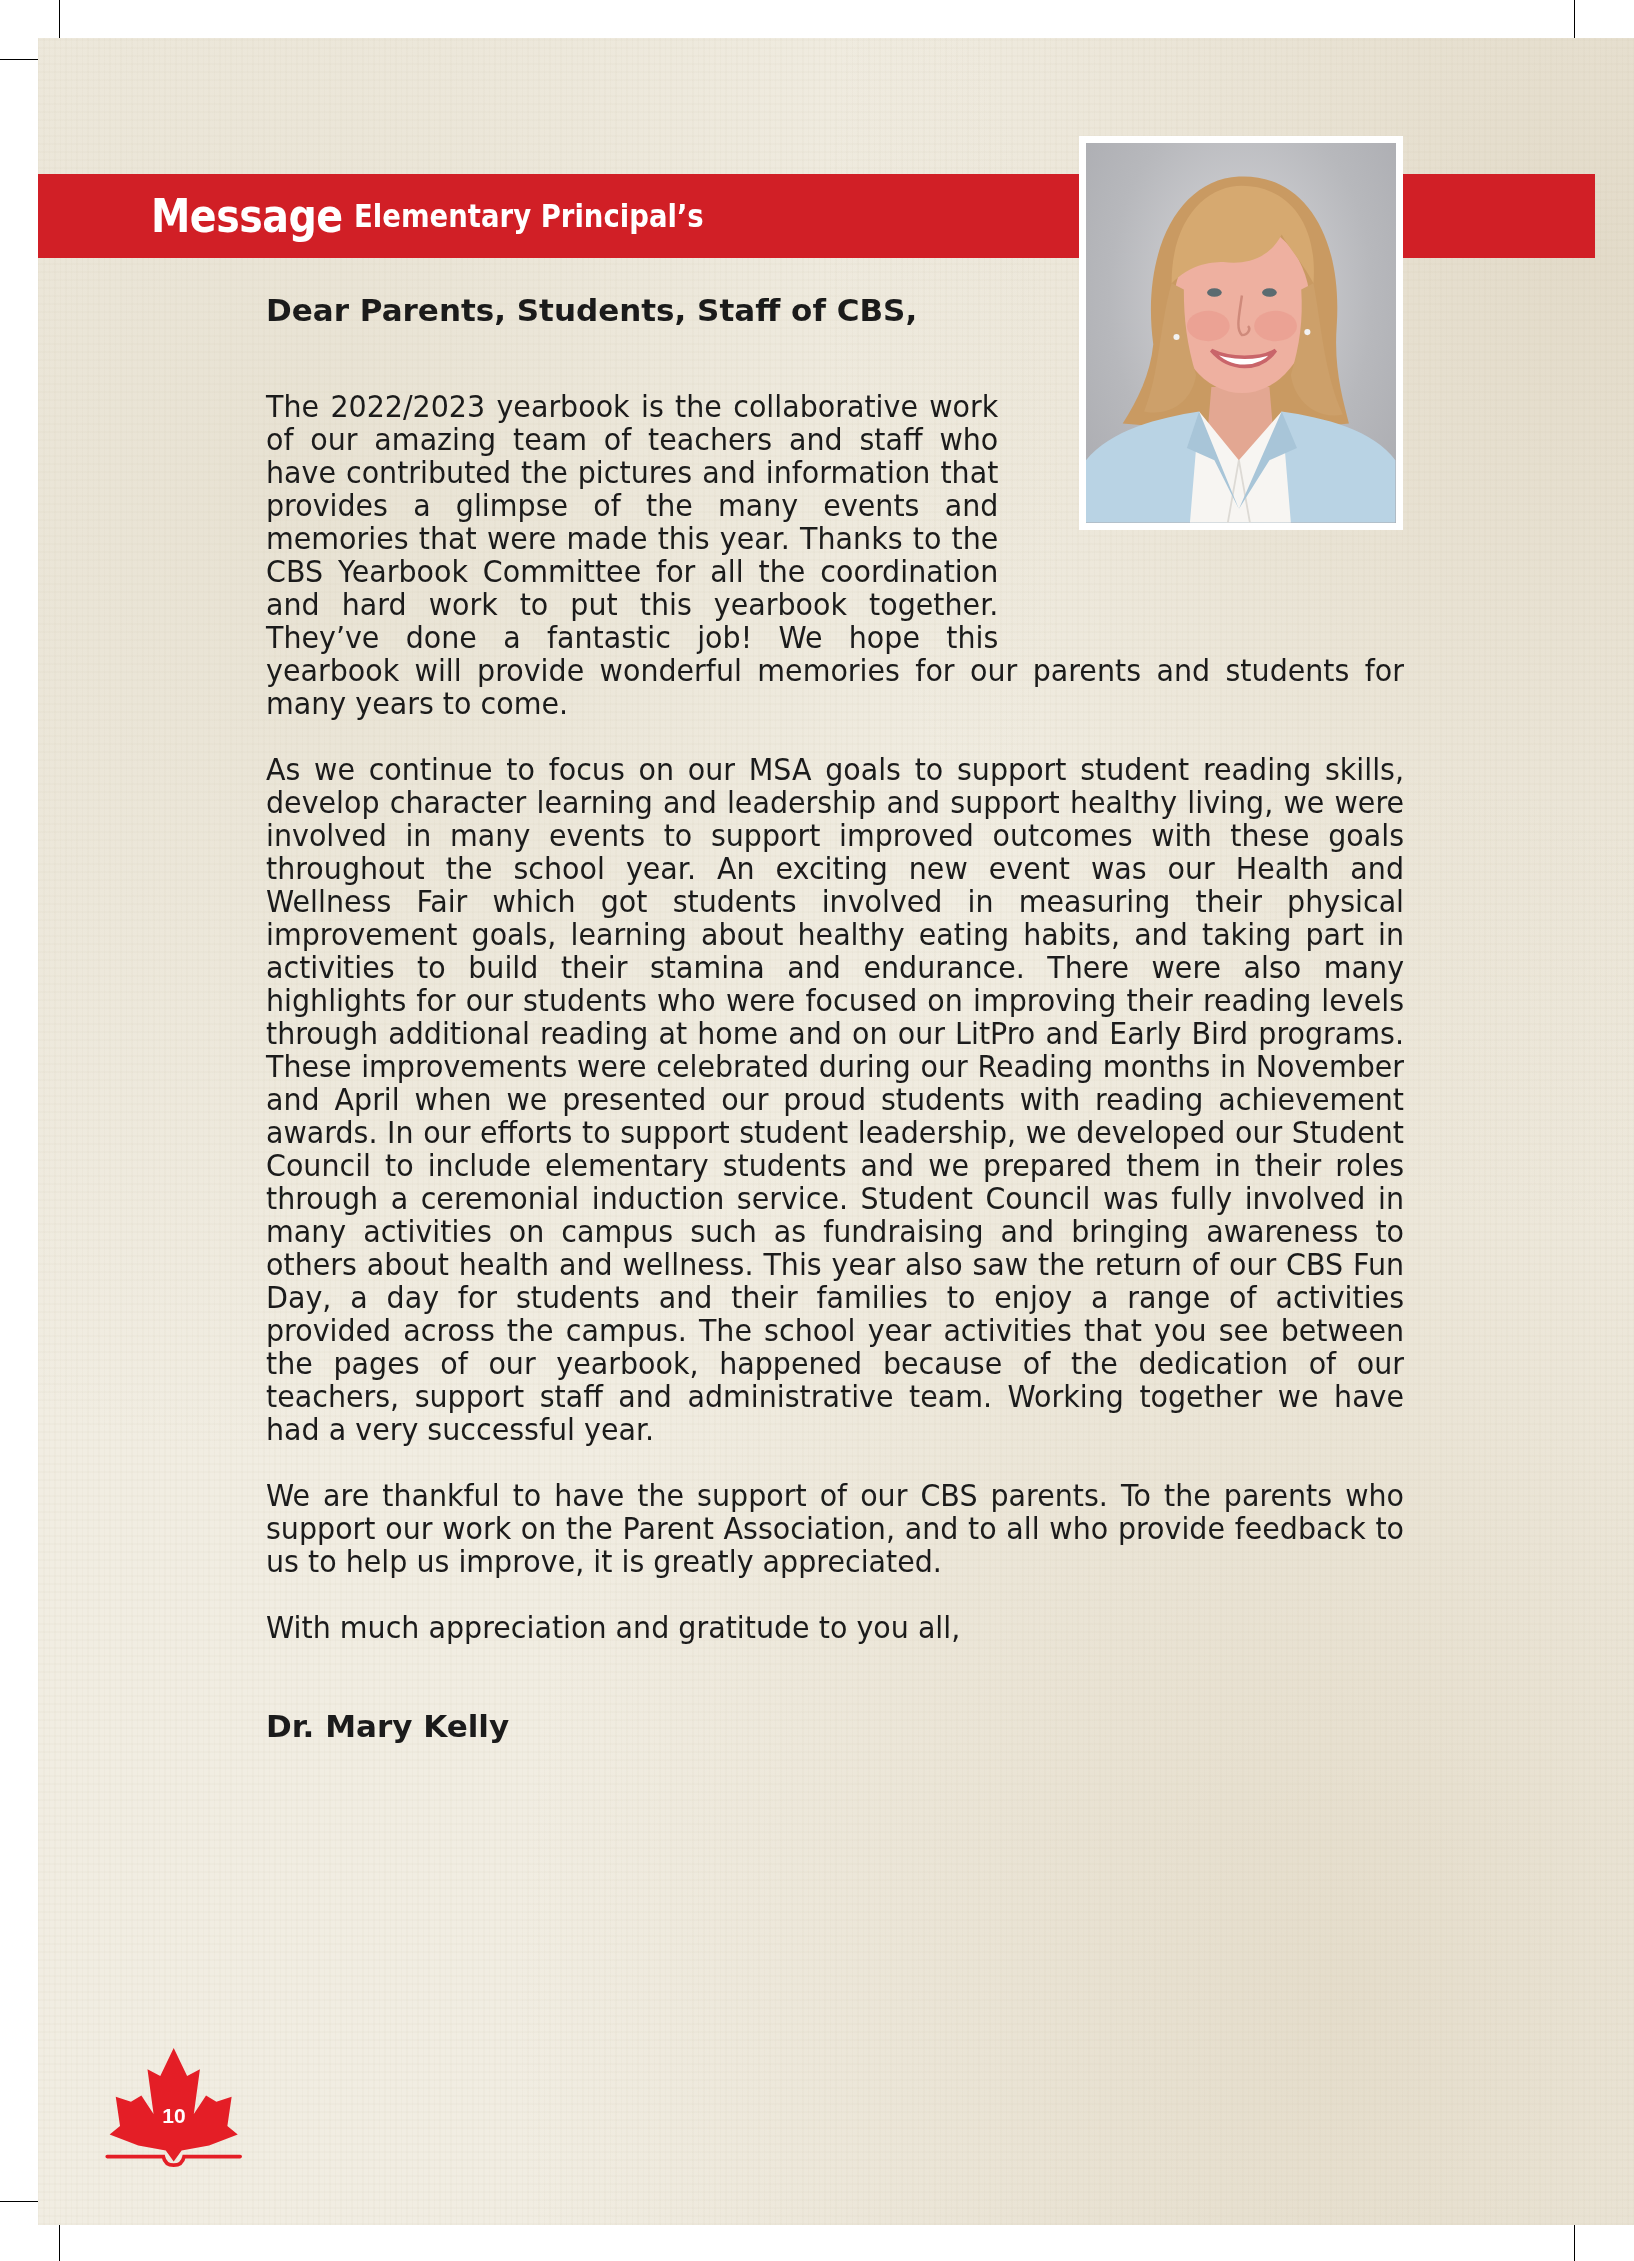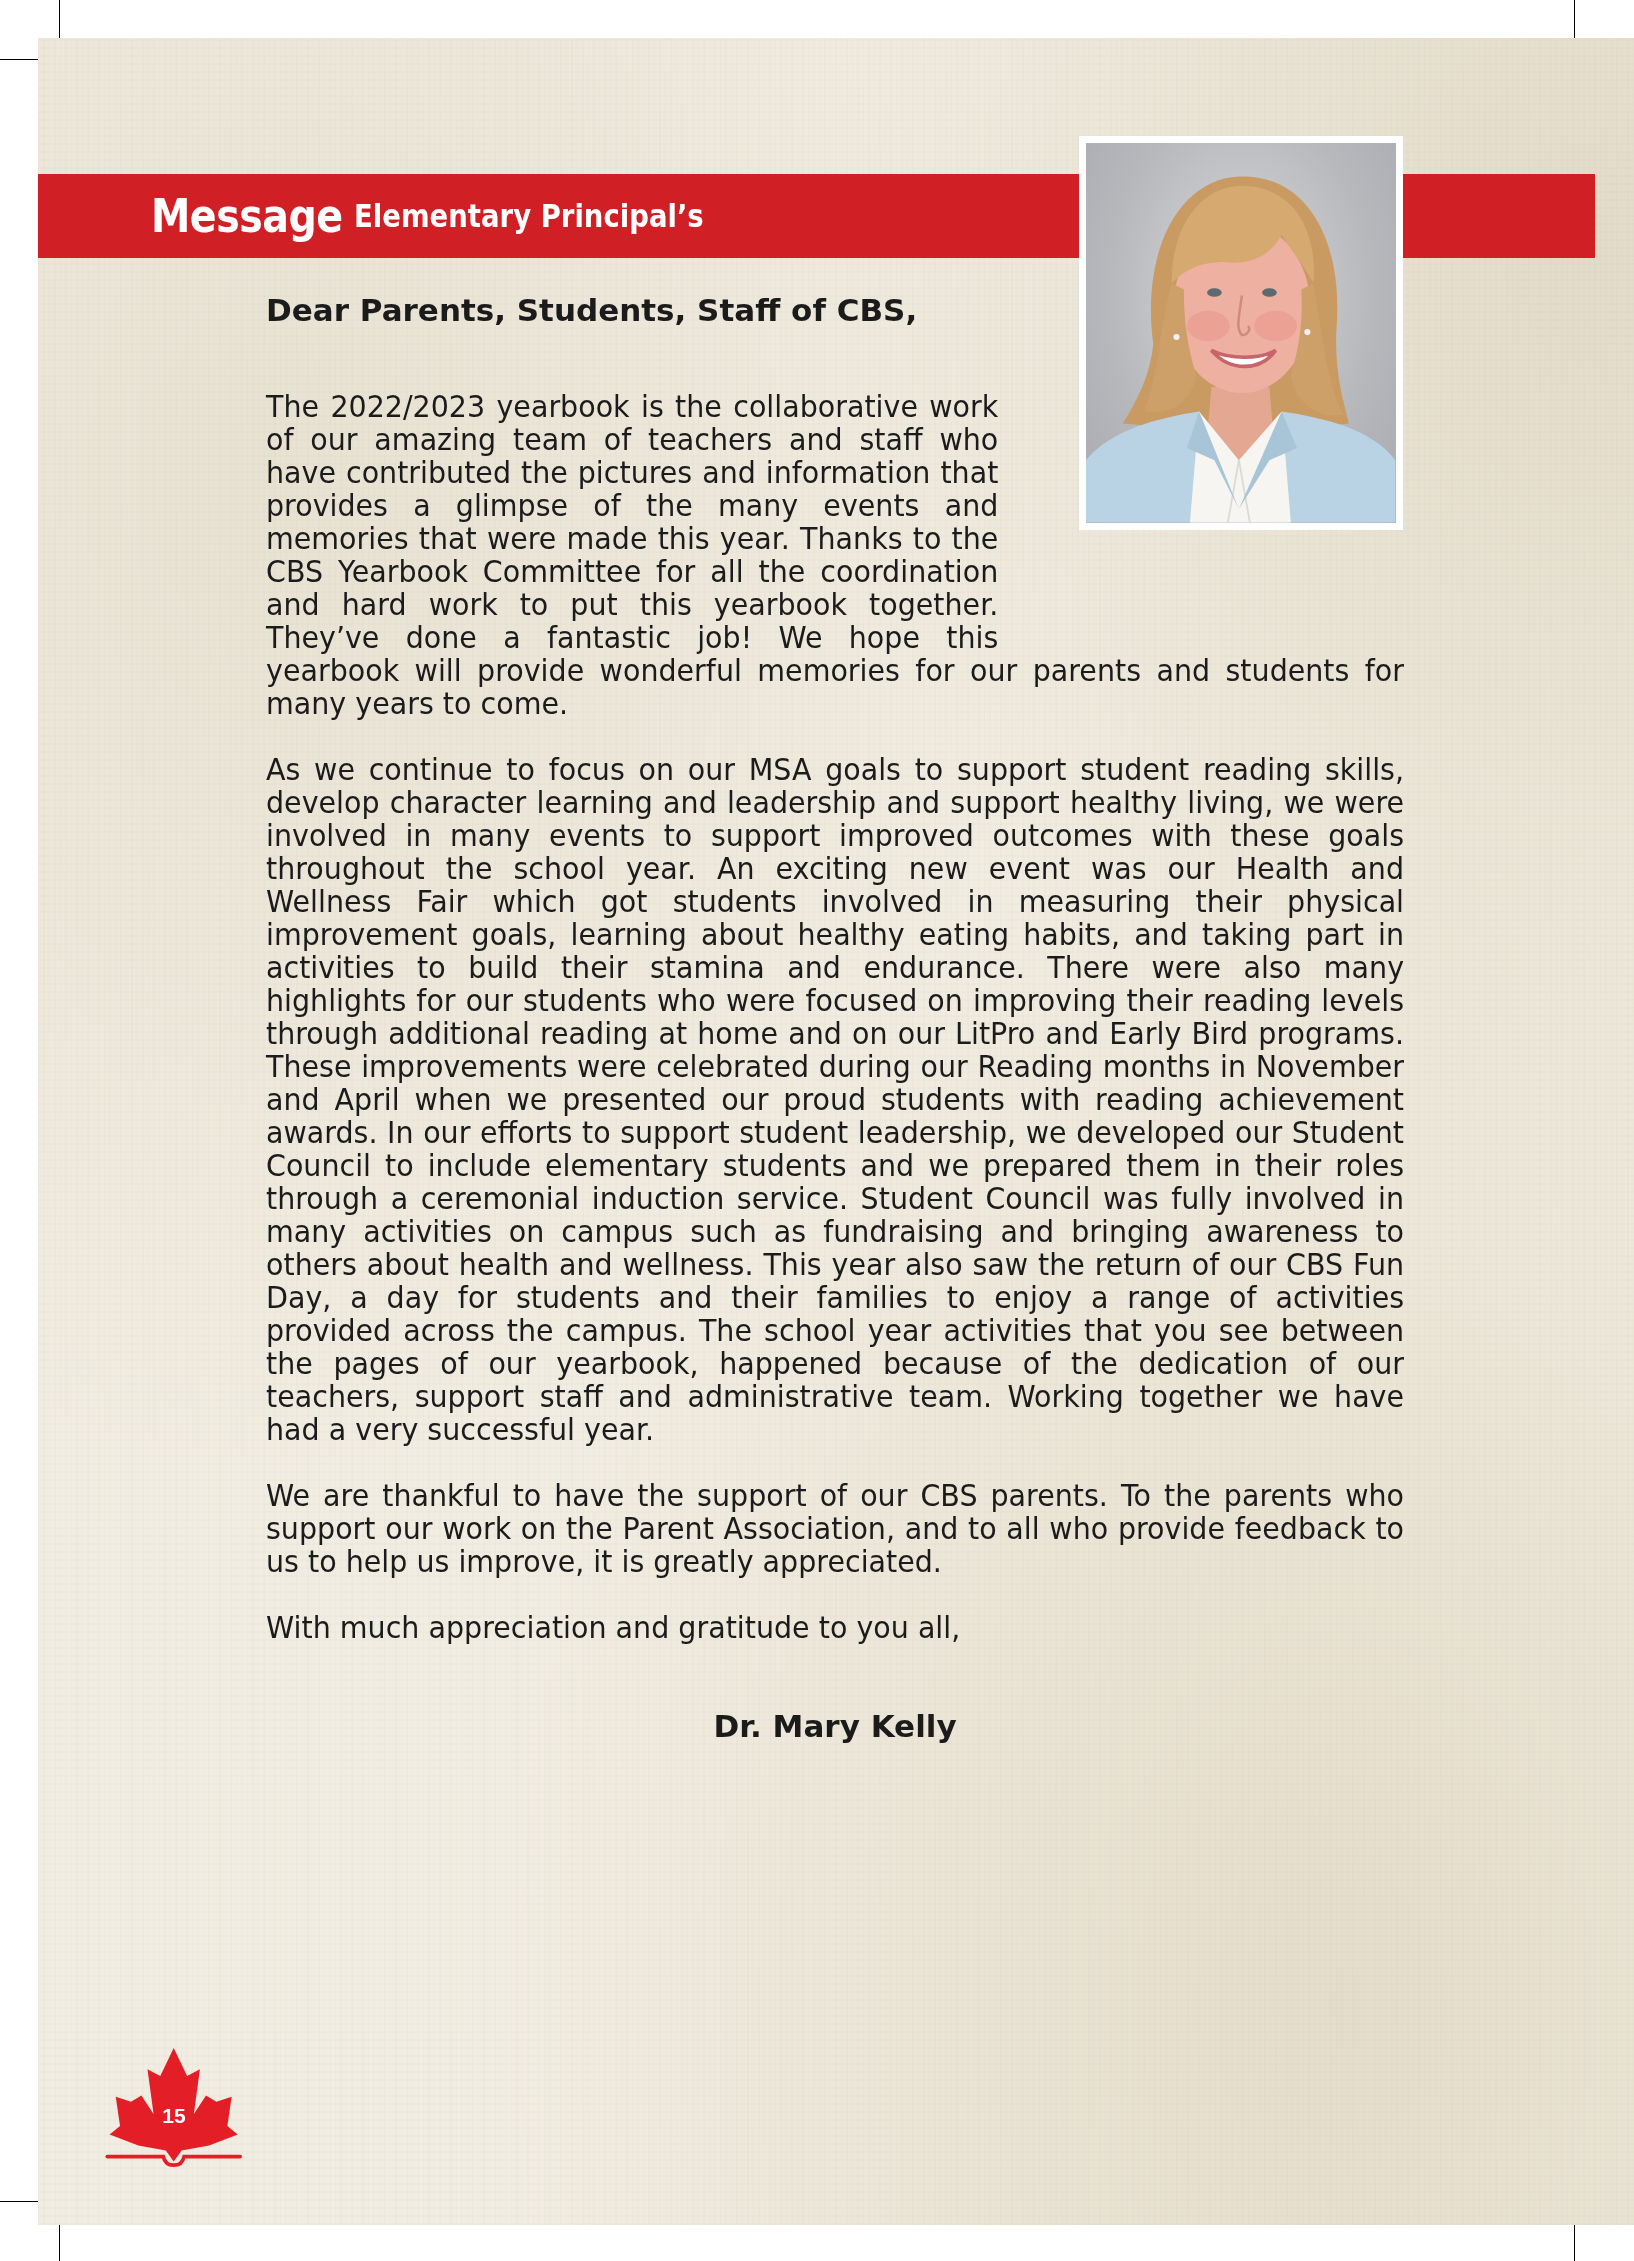--- a/index.html
+++ b/index.html
@@ -45,21 +45,21 @@
     position: absolute; left: 228px; top: 256px; width: 1138px;
     color: #1b1b1b; font-size: 31px; line-height: 33px;
   }
   .greeting { font-weight: bold; margin: 0; }
   .para {
     margin: 0; text-align: justify;
     transform: scaleX(0.92); transform-origin: left top; width: 108.7%;
   }
   .p1 { margin-top: 63px; }
   .gap { height: 33px; }
-  .sig-name { font-weight: bold; margin: 0; text-align: center; }
+  .sig-name { font-weight: bold; margin: 0; }
   .sig-title { margin: 0; }
   .logo {
     position: absolute; left: 58px; top: 2010px; width: 156px; height: 122px;
   }
   .logo svg { width: 100%; height: 100%; }
   .page-number {
     position: absolute; left: 0; top: 56px; width: 100%; text-align: center;
     color: #ffffff; font-weight: bold; font-size: 21px;
     font-family: "Liberation Sans", sans-serif;
   }
@@ -140,17 +140,17 @@
     <div class="gap"></div>
     <div class="gap"></div>
     <p class="sig-name">Dr. Mary Kelly</p>
   </div>
 
   <div class="logo">
     <svg viewBox="0 0 255 200">
       <path d="M127 0 L149 46 L170 35 L160 108 L180 78 L197 88 L222 80 L215 128 L232 142 L185 160 L140 168 L127 186 L114 168 L69 160 L22 142 L39 128 L32 80 L57 88 L74 78 L94 108 L84 35 L105 46 Z" fill="#e41e26"></path>
       <path d="M18 178 L110 178 C112 188 118 192 127 192 C136 192 142 188 144 178 L236 178" stroke="#e41e26" stroke-width="6" fill="none" stroke-linecap="round"></path>
     </svg>
-    <div class="page-number">15</div>
+    <div class="page-number">10</div>
   </div>
 
 </div>
 
 
 </body></html>

